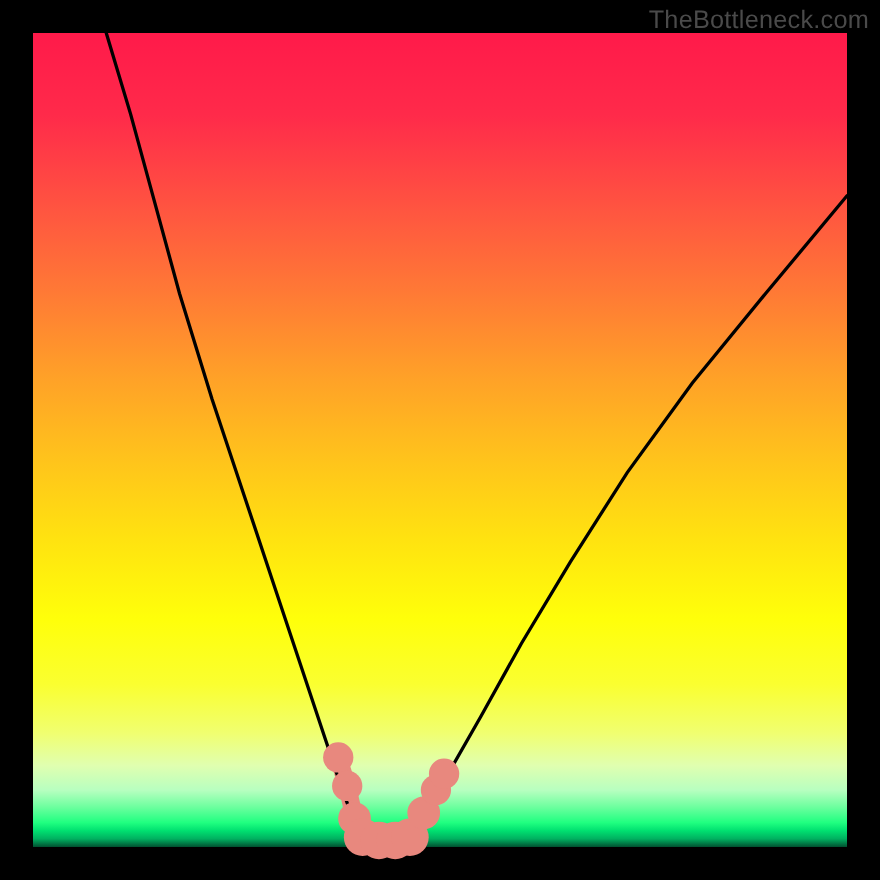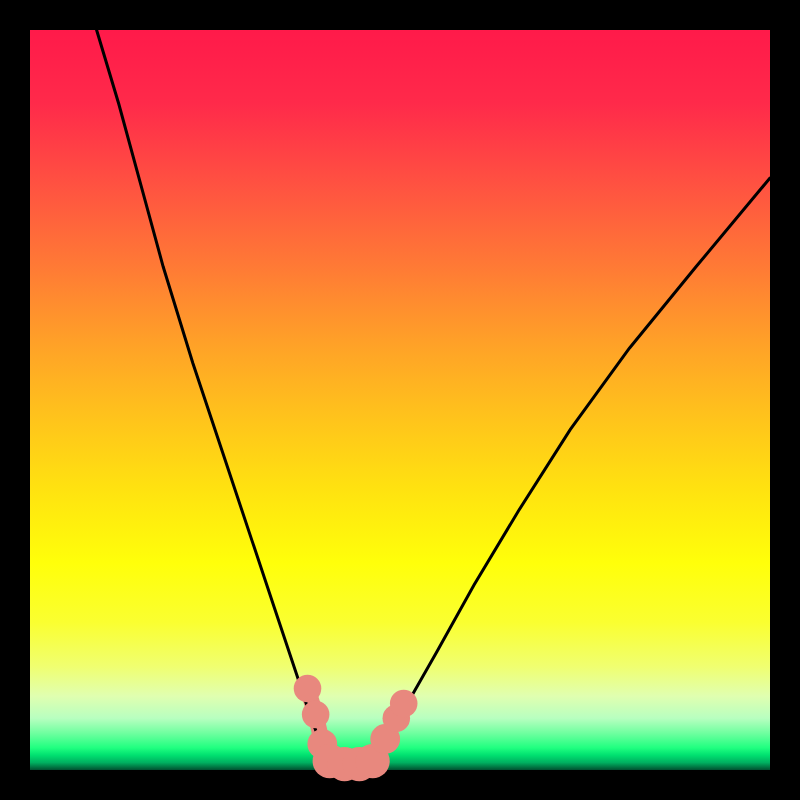--- a/index.html
+++ b/index.html
@@ -83,13 +83,14 @@
           <circle cx="299.70000000000005" cy="731.12" r="17.1" fill="#e8887e"></circle>
           <circle cx="314.5" cy="734.08" r="17.1" fill="#e8887e"></circle>
           <circle cx="329.3" cy="734.08" r="17.1" fill="#e8887e"></circle>
           <circle cx="342.61999999999995" cy="731.12" r="17.1" fill="#e8887e"></circle>
           <circle cx="355.2" cy="708.92" r="14.879999999999999" fill="#e8887e"></circle>
           <circle cx="366.3" cy="688.2" r="13.77" fill="#e8887e"></circle>
           <circle cx="373.7" cy="673.4" r="13.77" fill="#e8887e"></circle>
         </g>
     </svg>
   </div>
+  <div class="watermark">TheBottleneck.com</div>
 </div>
 
 </body></html>

